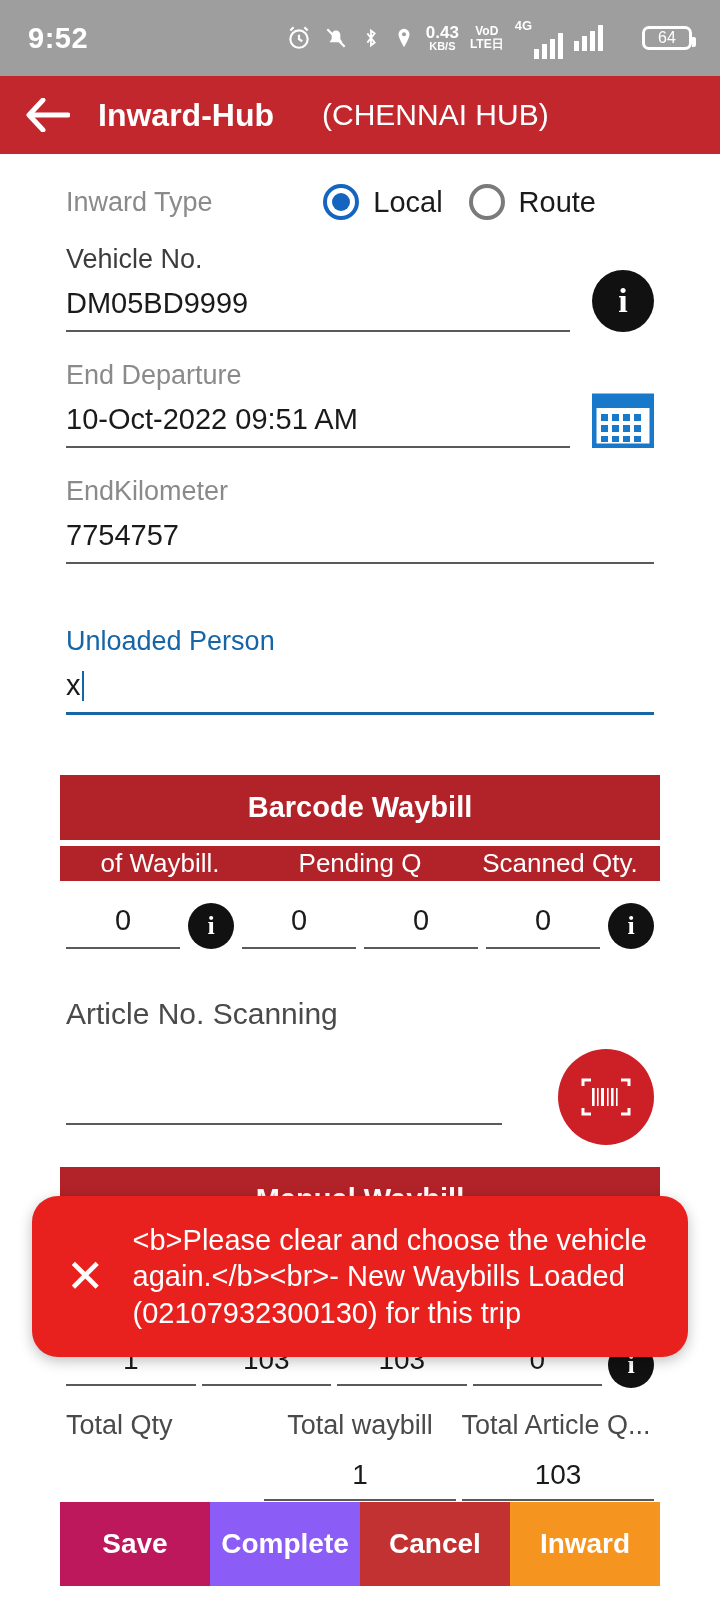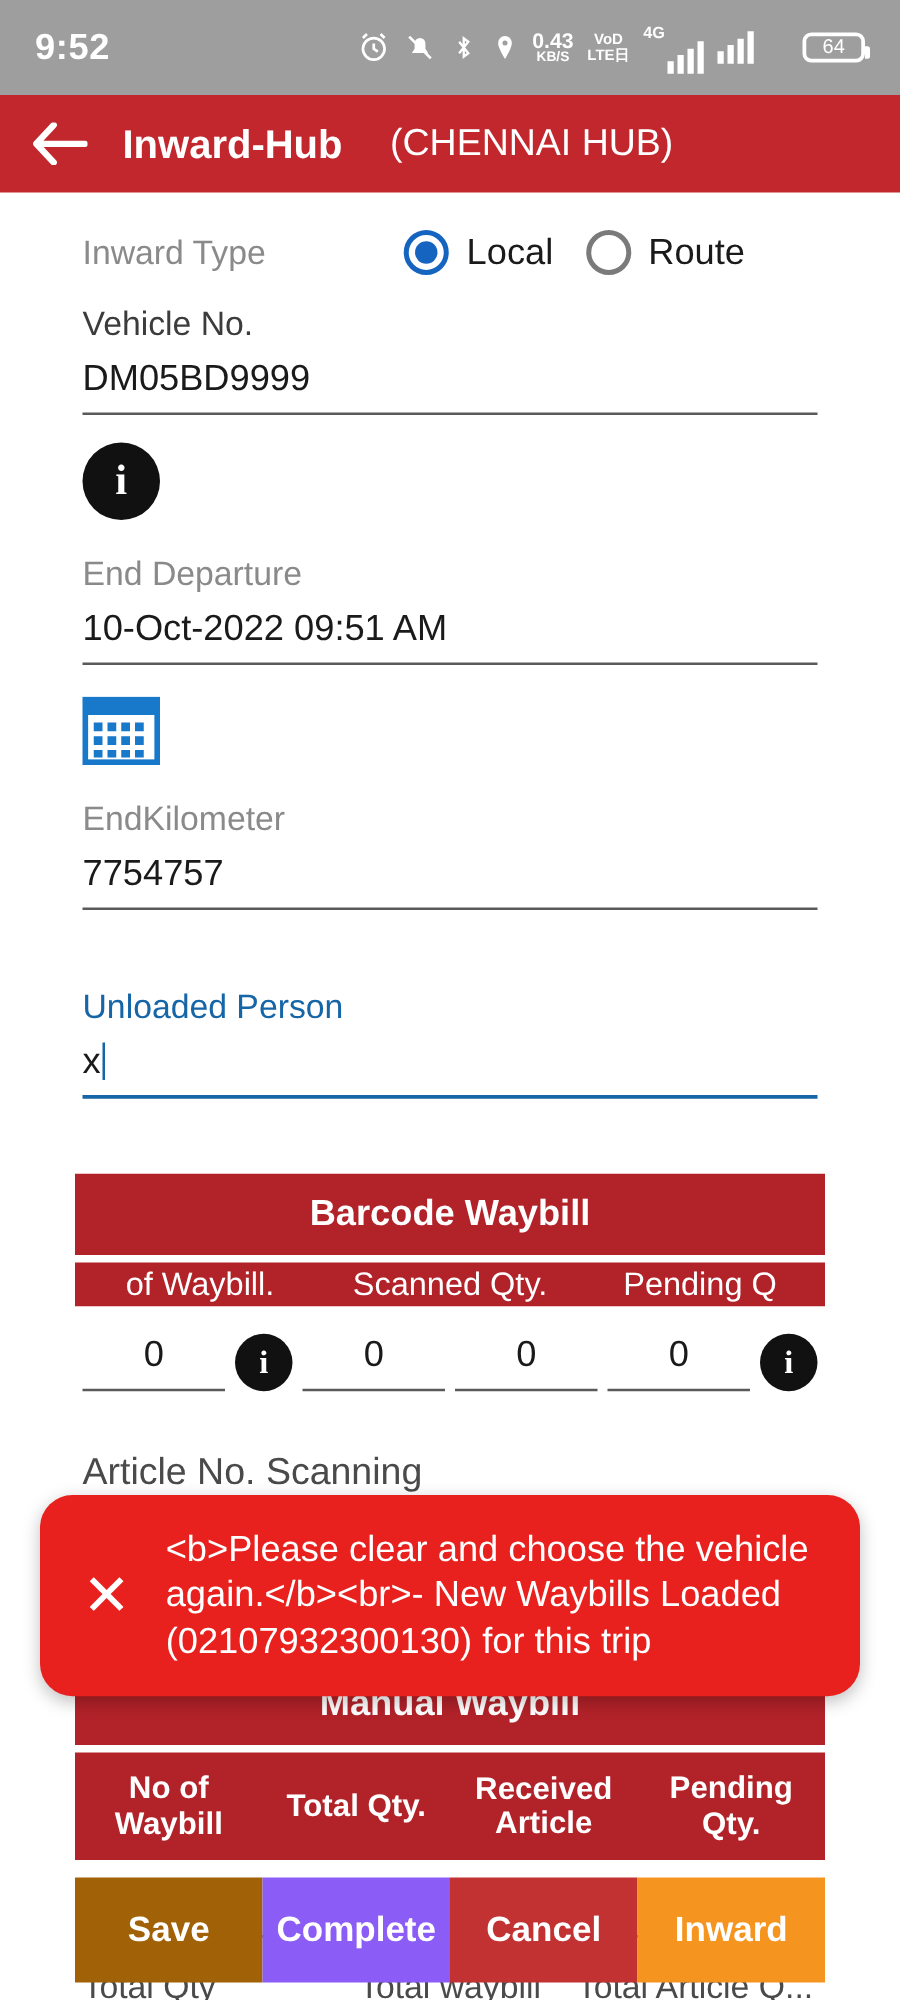--- a/index.html
+++ b/index.html
@@ -38,21 +38,21 @@
   }
   .batt:after{ content:""; position:absolute; right:-7px; top:8px; width:4px; height:10px; background:#fff; border-radius:0 2px 2px 0;}
 
   
   .appbar {
     height: 78px; background:#c1272d; color:#fff;
     display:flex; align-items:center; padding: 0 26px; gap: 28px;
   }
   .back-arrow { width:44px; height:34px; cursor:pointer; }
   .app-title { font-size:32px; font-weight:bold; }
-  .app-sub { font-size:30px; font-weight:400; margin-left:10px; }
+  .app-sub { font-size:30px; font-weight:400; margin-left:20px; }
 
   
   .form { padding: 30px 66px 0 66px; }
   .row-inline { display:flex; align-items:center; justify-content:space-between; margin-bottom: 24px; }
   .label-grey { color:#8a8a8a; font-size:27px; }
   .label-blue { color:#1565a7; font-size:27px; }
   .label-dark { color:#3c3c3c; font-size:27px; }
   .radios { display:flex; align-items:center; gap:26px; margin-right: 58px; }
   .radio { display:flex; align-items:center; gap:14px; cursor:pointer; }
   .ring { width:36px; height:36px; border-radius:50%; border:4px solid #7a7a7a; display:flex; align-items:center; justify-content:center; }
@@ -67,21 +67,21 @@
     border-bottom: 2px solid #5a5a5a; min-height: 46px;
   }
   .field.blue .fvalue { border-bottom: 3px solid #1565a7; }
   .caret { display:inline-block; width:2px; height:30px; background:#1565a7; vertical-align:-6px; margin-left:1px; }
 
   .info-badge {
     width:62px; height:62px; border-radius:50%; background:#111; color:#fff;
     display:flex; align-items:center; justify-content:center;
     font-size:34px; font-weight:bold; font-family:"Liberation Serif", serif;
   }
-  .vehicle-wrap { display:flex; gap:22px;flex-direction:column; }
+  .vehicle-wrap { display:flex; align-items:flex-end; gap:22px; }
   .vehicle-wrap .field { flex:1; margin-bottom:0; }
 
   .cal-icon { width:62px; height:58px; flex:0 0 auto; }
 
   
   .sec-title {
     background:#b22229; color:#fff; text-align:center;
     font-size:29px; font-weight:bold; padding: 16px 0;
   }
   .sec-head {
@@ -123,21 +123,21 @@
   }
   .toast .x { font-size:46px; line-height:1; font-weight:300; flex:0 0 auto; }
   .toast .msg { font-size:29px; line-height:1.25; }
 
   
   .btnbar { position:absolute; left:60px; right:60px; bottom:14px; display:flex; }
   .btnbar button {
     flex:1; border:none; color:#fff; font-size:28px; font-weight:bold;
     padding: 26px 0; cursor:pointer; font-family:"Liberation Sans", sans-serif;
   }
-  .b-save { background:#a16207; }
+  .b-save { background:#be185d; }
   .b-complete { background:#8b5cf6; }
   .b-cancel { background:#c33232; }
   .b-inward { background:#f5941f; }
 </style>
 </head>
 <body>
 
 <div id="app">
 
   <div class="statusbar">
@@ -261,22 +261,22 @@
       <span class="flabel label-blue">Unloaded Person</span>
       <div class="fvalue"><span>x</span><span class="caret"></span></div>
     </div>
   </div>
 
   <div style="padding:18px 60px 0 60px;">
     <div class="sec-title">Barcode Waybill</div>
   </div>
   <div class="sec-head" style="margin:6px 60px 0 60px;">
     <div>of Waybill.</div>
+    <div>Pending Q</div>
     <div>Scanned Qty.</div>
-    <div>Pending Q</div>
   </div>
   <div class="values-row" style="padding-left:66px;padding-right:66px;">
     <div class="vcell">
         <span class="u">0</span>
       </div>
     <div class="mini-badge">i</div>
     <div class="vcell">
         <span class="u">0</span>
       </div>
     <div class="vcell">

